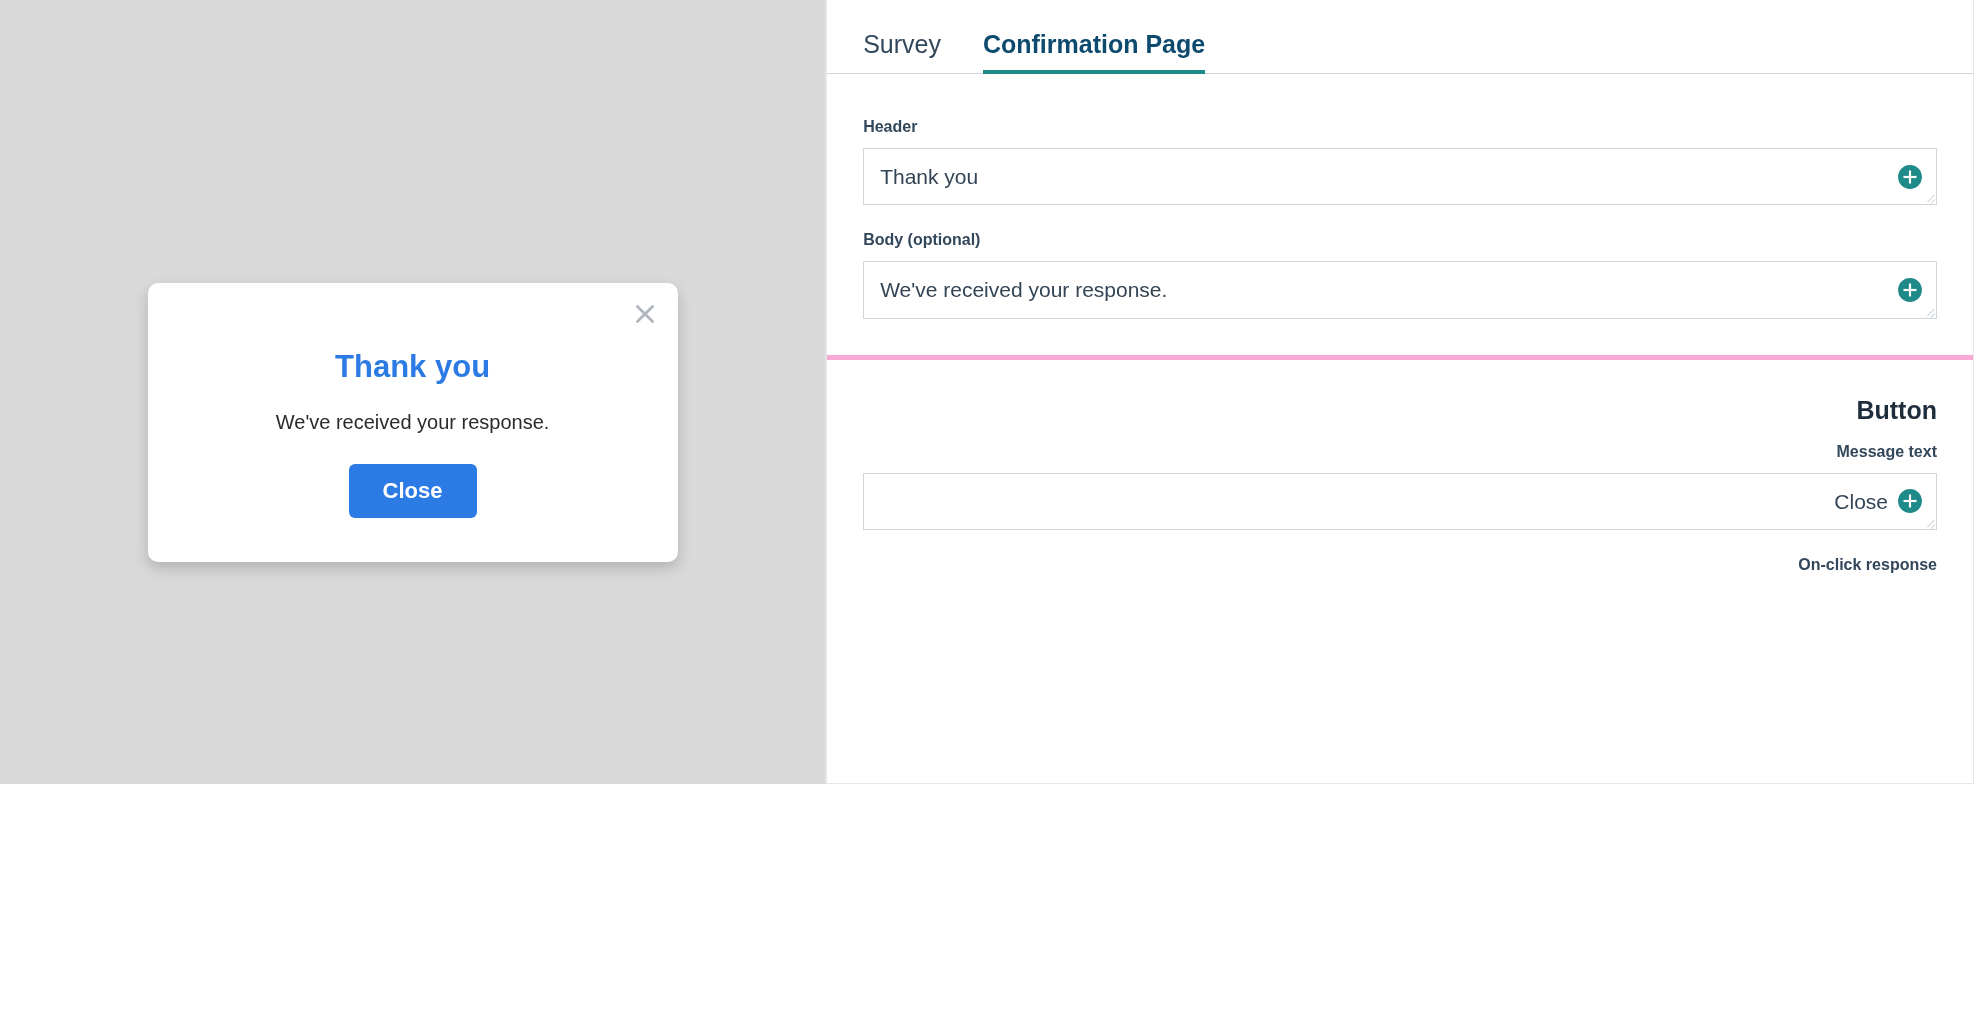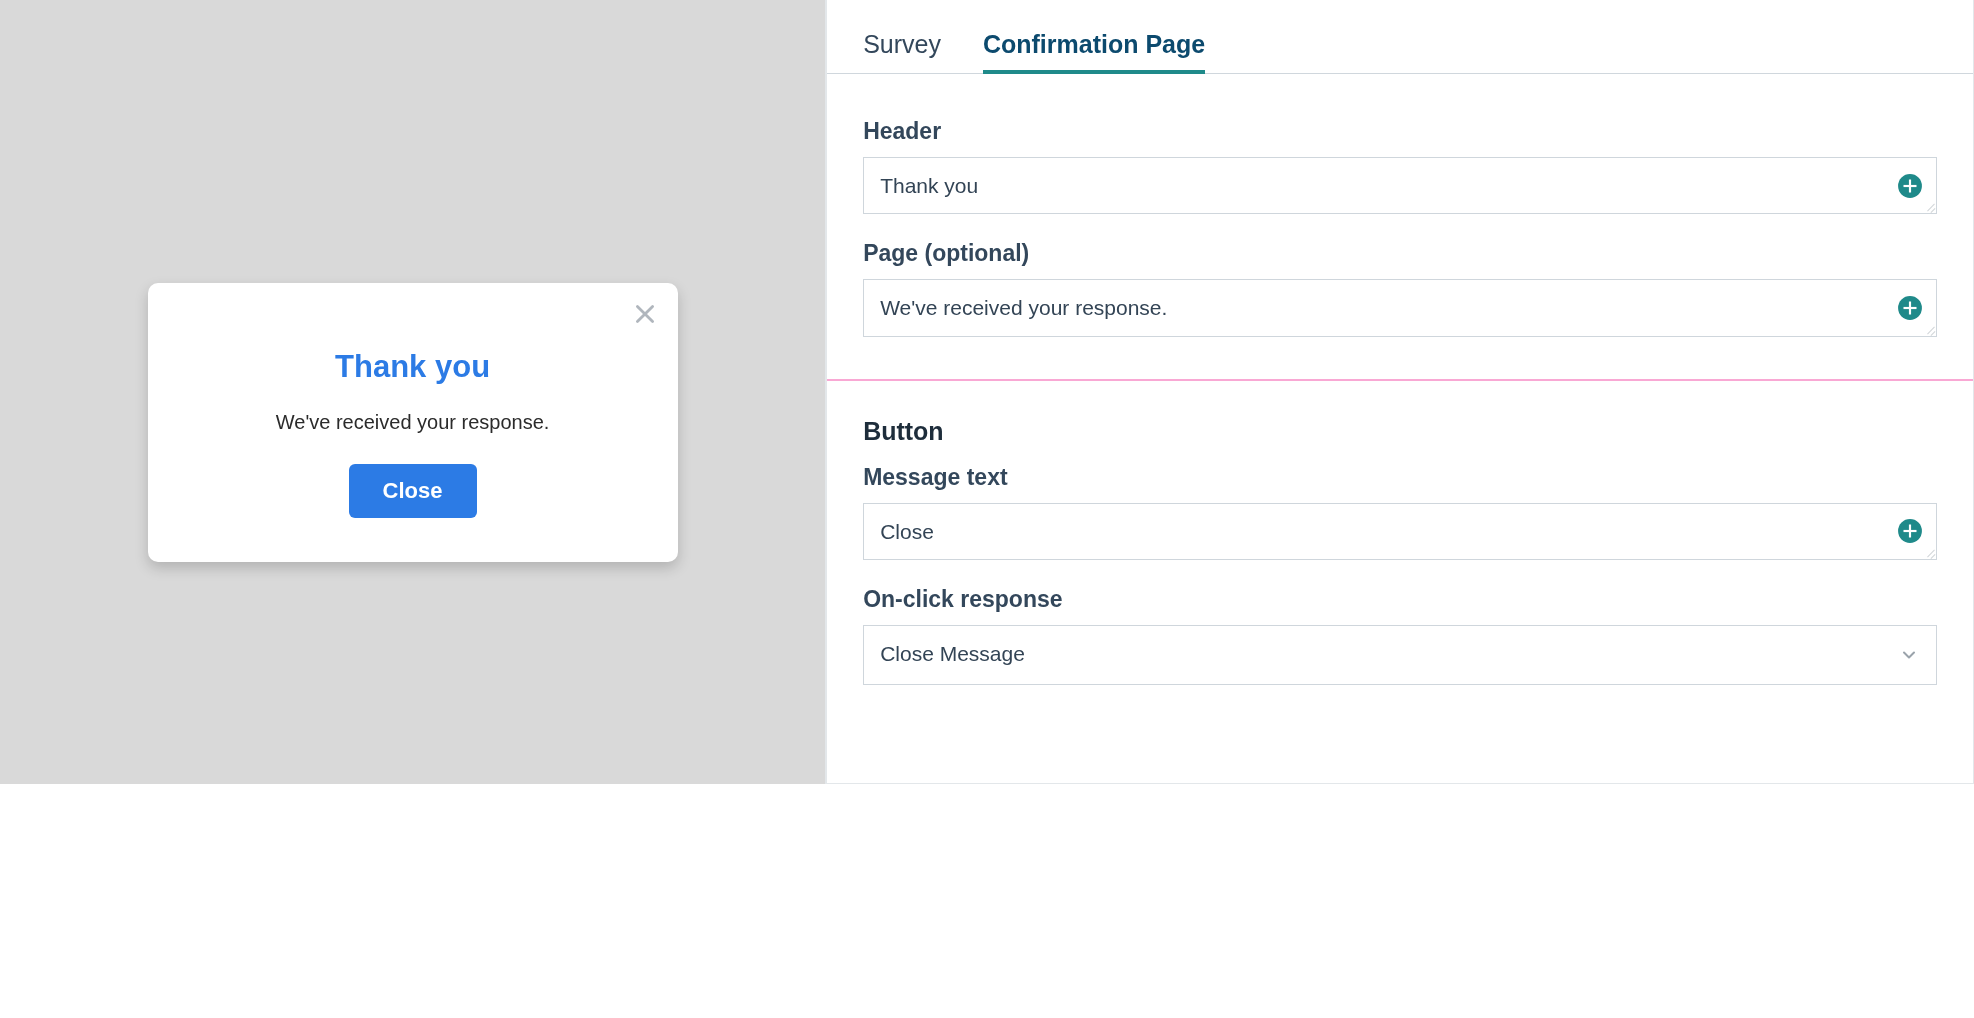--- a/index.html
+++ b/index.html
@@ -101,31 +101,32 @@
     position: absolute;
     left: 0; right: 0; bottom: -1px;
     height: 4px;
     background: #1f8a8a;
   }
 
   .section {
     padding: 36px 36px 10px 36px;
   }
   .section.button-section {
-    border-top: 2px solid #f9a8d4;
-    margin-top: 6px;
+    border-top: 5px solid #f9a8d4;
+    margin-top: 0;
+    text-align: right;
   }
   .section-title {
     font-size: 25px;
     font-weight: 700;
     color: #1e2d3b;
     margin-bottom: 18px;
   }
   .field-label {
-    font-size: 23px;
+    font-size: 16px;
     font-weight: 700;
     color: #33475b;
     margin-bottom: 12px;
     margin-top: 8px;
   }
 
   .expandable {
     position: relative;
     width: 100%;
     border: 1px solid #cfd6dc;
@@ -230,21 +231,21 @@
           <span class="plus-icon">
             <svg viewBox="0 0 24 24" fill="currentColor">
                 <circle cx="12" cy="12" r="11"></circle>
               <rect x="11" y="6" width="2" height="12" fill="#fff"></rect>
               <rect x="6" y="11" width="12" height="2" fill="#fff"></rect>
             </svg>
           </span>
           <span class="resize-corner"></span>
         </div>
 
-        <div class="field-label">Page (optional)</div>
+        <div class="field-label">Body (optional)</div>
         <div class="expandable-wrap">
           <div class="expandable" contenteditable="true" style="">We've received your response.</div>
           <span class="plus-icon">
             <svg viewBox="0 0 24 24" fill="currentColor">
                 <circle cx="12" cy="12" r="11"></circle>
               <rect x="11" y="6" width="2" height="12" fill="#fff"></rect>
               <rect x="6" y="11" width="12" height="2" fill="#fff"></rect>
             </svg>
           </span>
           <span class="resize-corner"></span>
@@ -261,25 +262,17 @@
             <svg viewBox="0 0 24 24" fill="currentColor">
                 <circle cx="12" cy="12" r="11"></circle>
               <rect x="11" y="6" width="2" height="12" fill="#fff"></rect>
               <rect x="6" y="11" width="12" height="2" fill="#fff"></rect>
             </svg>
           </span>
           <span class="resize-corner"></span>
         </div>
 
         <div class="field-label">On-click response</div>
-        <div class="select-wrap">
-          <div class="select">Close Message</div>
-          <span class="chevron">
-            <svg viewBox="0 0 24 24" fill="none" stroke="currentColor" stroke-width="2.4" stroke-linecap="round" stroke-linejoin="round">
-              <polyline points="6 9 12 15 18 9"></polyline>
-            </svg>
-          </span>
-        </div>
       </div>
 
     </div>
   </div>
 </div>
 
 </body></html>

